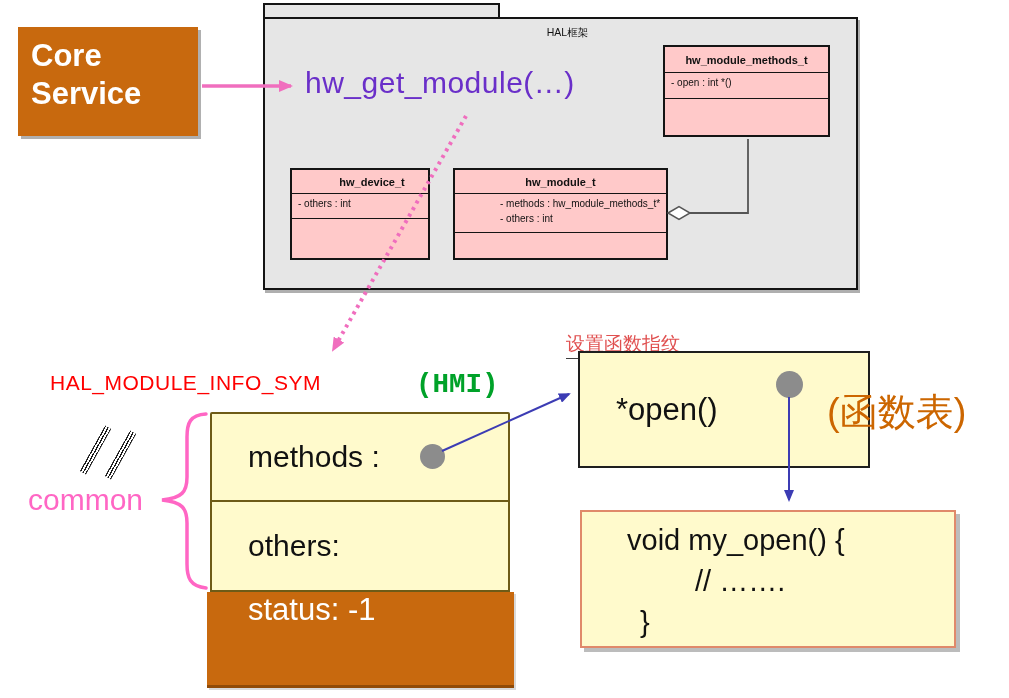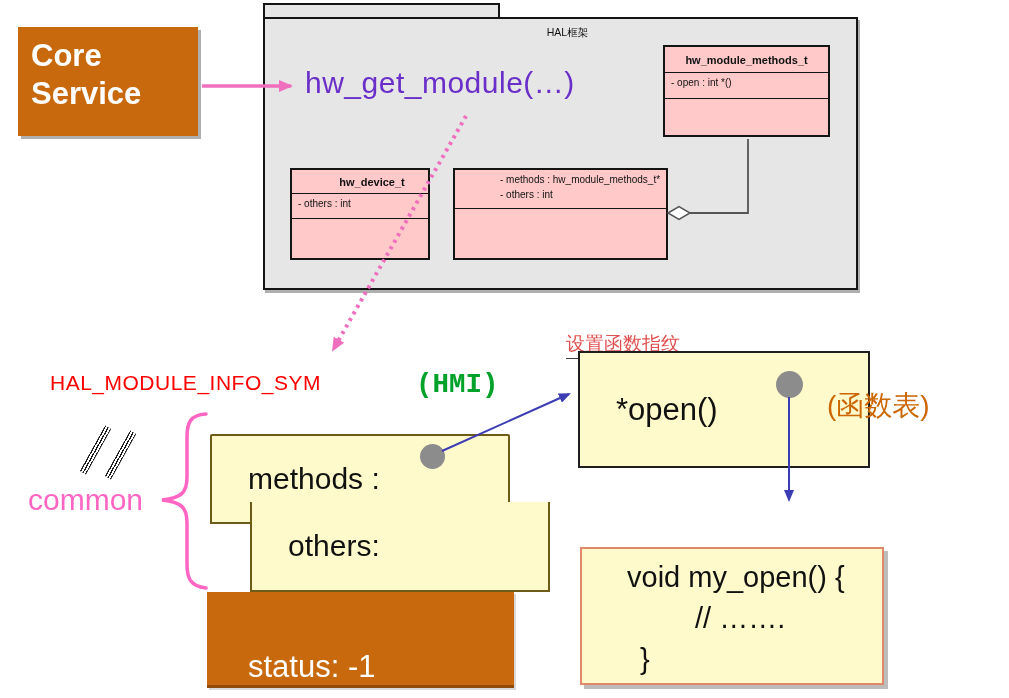--- a/index.html
+++ b/index.html
@@ -66,68 +66,68 @@
   .cls-module-t .cls-attrs { height:39px;padding-left:45px; }
 
   
   .hmi-title { left:50px; top:371px; font-size:21px; color:var(--red,#FF0000); letter-spacing:.5px; }
   .hmi-alias { left:416px; top:369px; font-size:27.5px; font-weight:bold; color:var(--green,#00A229);font-family:Liberation Mono, monospace; }
   .common-label { left:28px; top:483px; font-size:30px; color:var(--label-pink,#FF66C4); }
   .annotation {
     left:566px; top:331px; font-size:19px; color:var(--soft-red,#E05050);
     border-bottom:1.5px solid #3d3d3d; padding-bottom:1px;
   }
-  .caption { left:827px; top:387px; font-size:28px; color:var(--caption-orange,#CC6600); }
+  .caption { left:827px; top:387px; font-size:38px; color:var(--caption-orange,#CC6600); }
 
   
   .slash {
     width:7px; height:52px;
     background: repeating-linear-gradient(to right, #1a1a1a 0 1.3px, transparent 1.3px 3px);
     transform: rotate(29deg);
   }
   .slash1 { left:92px;  top:424px; }
   .slash2 { left:117px; top:429px; }
 
   
   .hmi-row {
     left:210px; width:300px; height:90px;
     background: var(--note-yellow,#FFFACC);
     border:2px solid var(--hmi-border-brown,#6E5B17);
     display:flex; align-items:center;
     font-size:30px; color:#111; padding-left:36px;
   }
-  .hmi-row-methods { top:412px; border-radius:2px 2px 0 0;margin-top:22px; }
-  .hmi-row-others  { top:502px; border-top:none;margin-left:40px; }
+  .hmi-row-methods { top:412px; border-radius:2px 2px 0 0; }
+  .hmi-row-others  { top:502px; border-top:none; }
   .hmi-row-status {
     left:207px; top:592px; width:307px; height:96px;
     background: var(--core-orange,#C8690E); color:#fff;
-    font-size:31px; display:flex; align-items:flex-end; padding-left:41px;
+    font-size:31px; display:flex; align-items:flex-start; padding-left:41px;
     border-bottom:3px solid rgba(90,45,0,.5);
     box-shadow: 2px 2px 0 rgba(0,0,0,.15);
   }
   .dot { background:var(--dot-gray,#8C8C8C); border-radius:50%; }
   .dot-methods { left:420px; top:444px; width:25px; height:25px; }
   .dot-open    { left:776px; top:371px; width:27px; height:27px; }
 
   
   .open-box {
     left:578px; top:351px; width:292px; height:117px;
     background: var(--note-yellow,#FFFACC);
     border:2px solid #1e1e1e;
     display:flex; align-items:center; padding-left:36px;
     font-size:31px; color:#111;
   }
 
   
   .impl-box {
-    left:580px; top:510px; width:304px; height:138px;
+    left:580px; top:510px; width:376px; height:138px;
     background: var(--note-yellow,#FFFACC);
     border:2px solid var(--impl-border-salmon,#E0896A);
     box-shadow: 4px 4px 0 #bcbcbc;
-    font-size:29px; color:#111; line-height:41px; padding-top:8px;margin-top:37px;
+    font-size:29px; color:#111; line-height:41px; padding-top:8px;
   }
   .impl-l1 { padding-left:45px; }
   .impl-l2 { padding-left:113px; }
   .impl-l3 { padding-left:58px; }
 
   svg.overlay { position:absolute; left:0; top:0; width:1009px; height:698px; pointer-events:none; }
 </style>
 </head>
 <body>
 
@@ -153,20 +153,21 @@
 
   <div class="abs cls cls-device-t">
     <div class="cls-title">hw_device_t</div>
     <div class="cls-attrs">
       <div>- others : int</div>
     </div>
     <div class="cls-empty"></div>
   </div>
 
   <div class="abs cls cls-module-t">
+    <div class="cls-title">hw_module_t</div>
     <div class="cls-attrs">
       <div>- methods : hw_module_methods_t*</div>
       <div>- others : int</div>
     </div>
     <div class="cls-empty"></div>
   </div>
 
   <div class="abs hmi-title">HAL_MODULE_INFO_SYM</div>
   <div class="abs hmi-alias">(HMI)</div>
   <div class="abs common-label">common</div>

